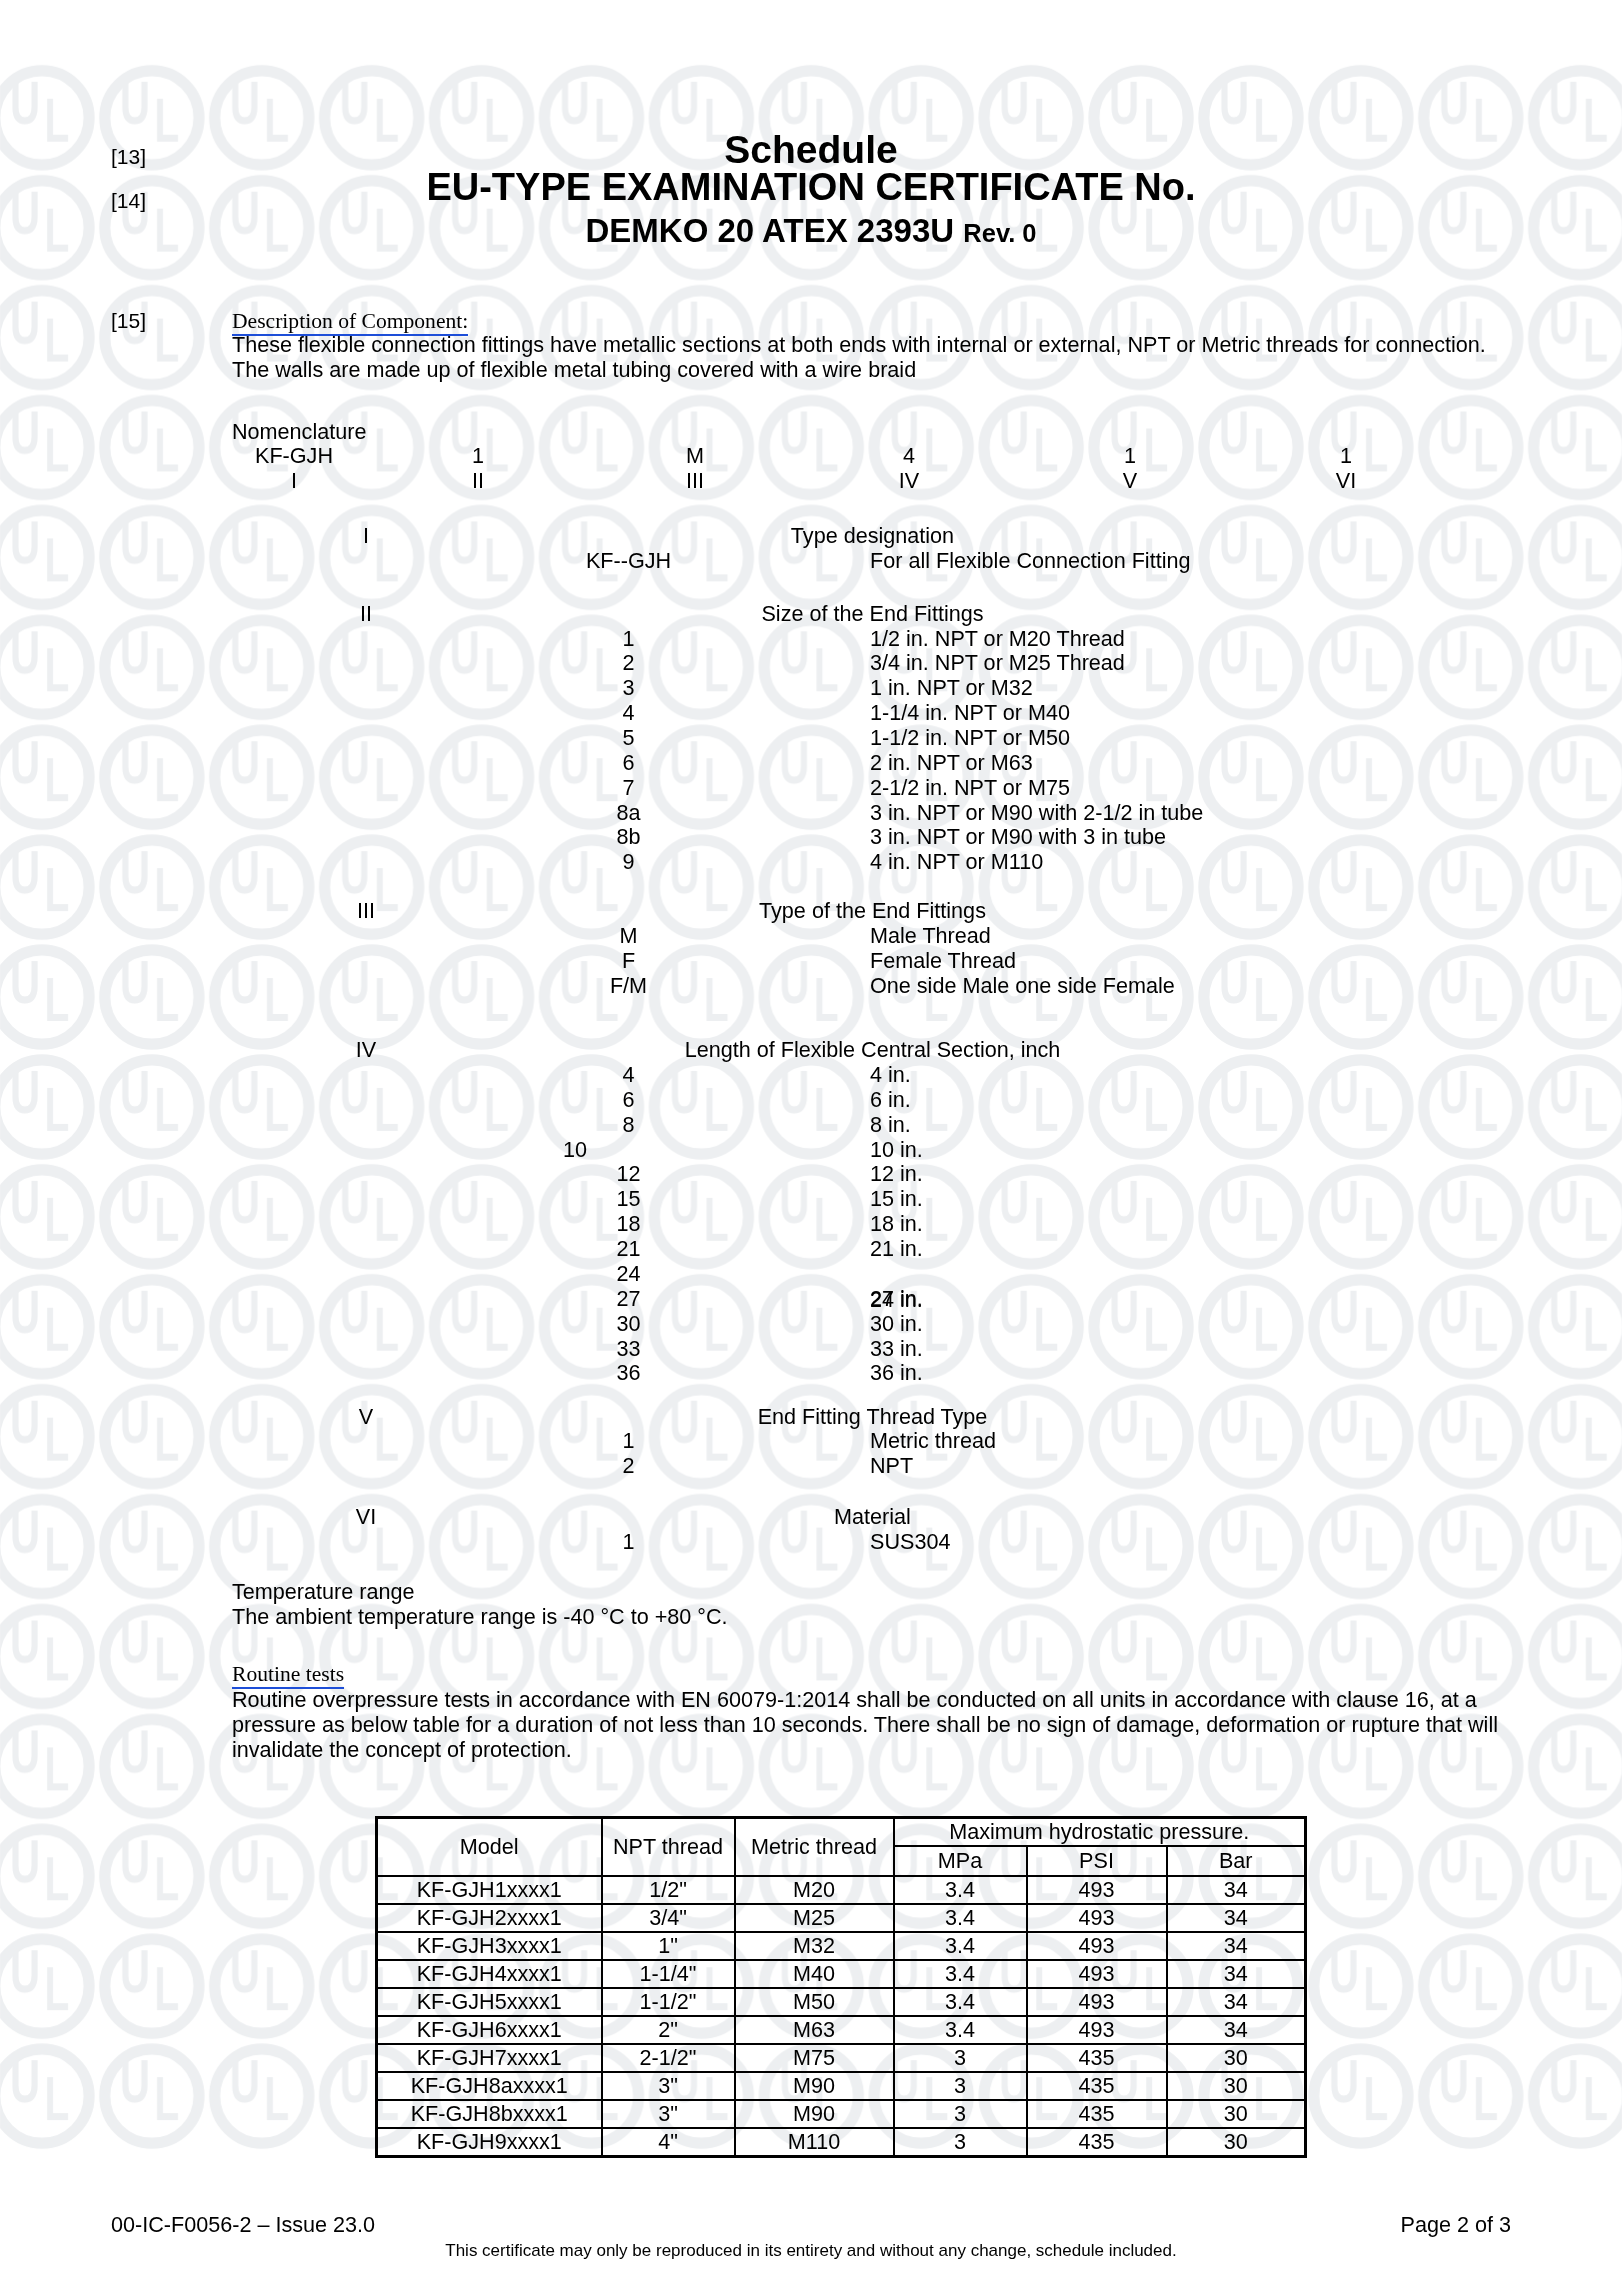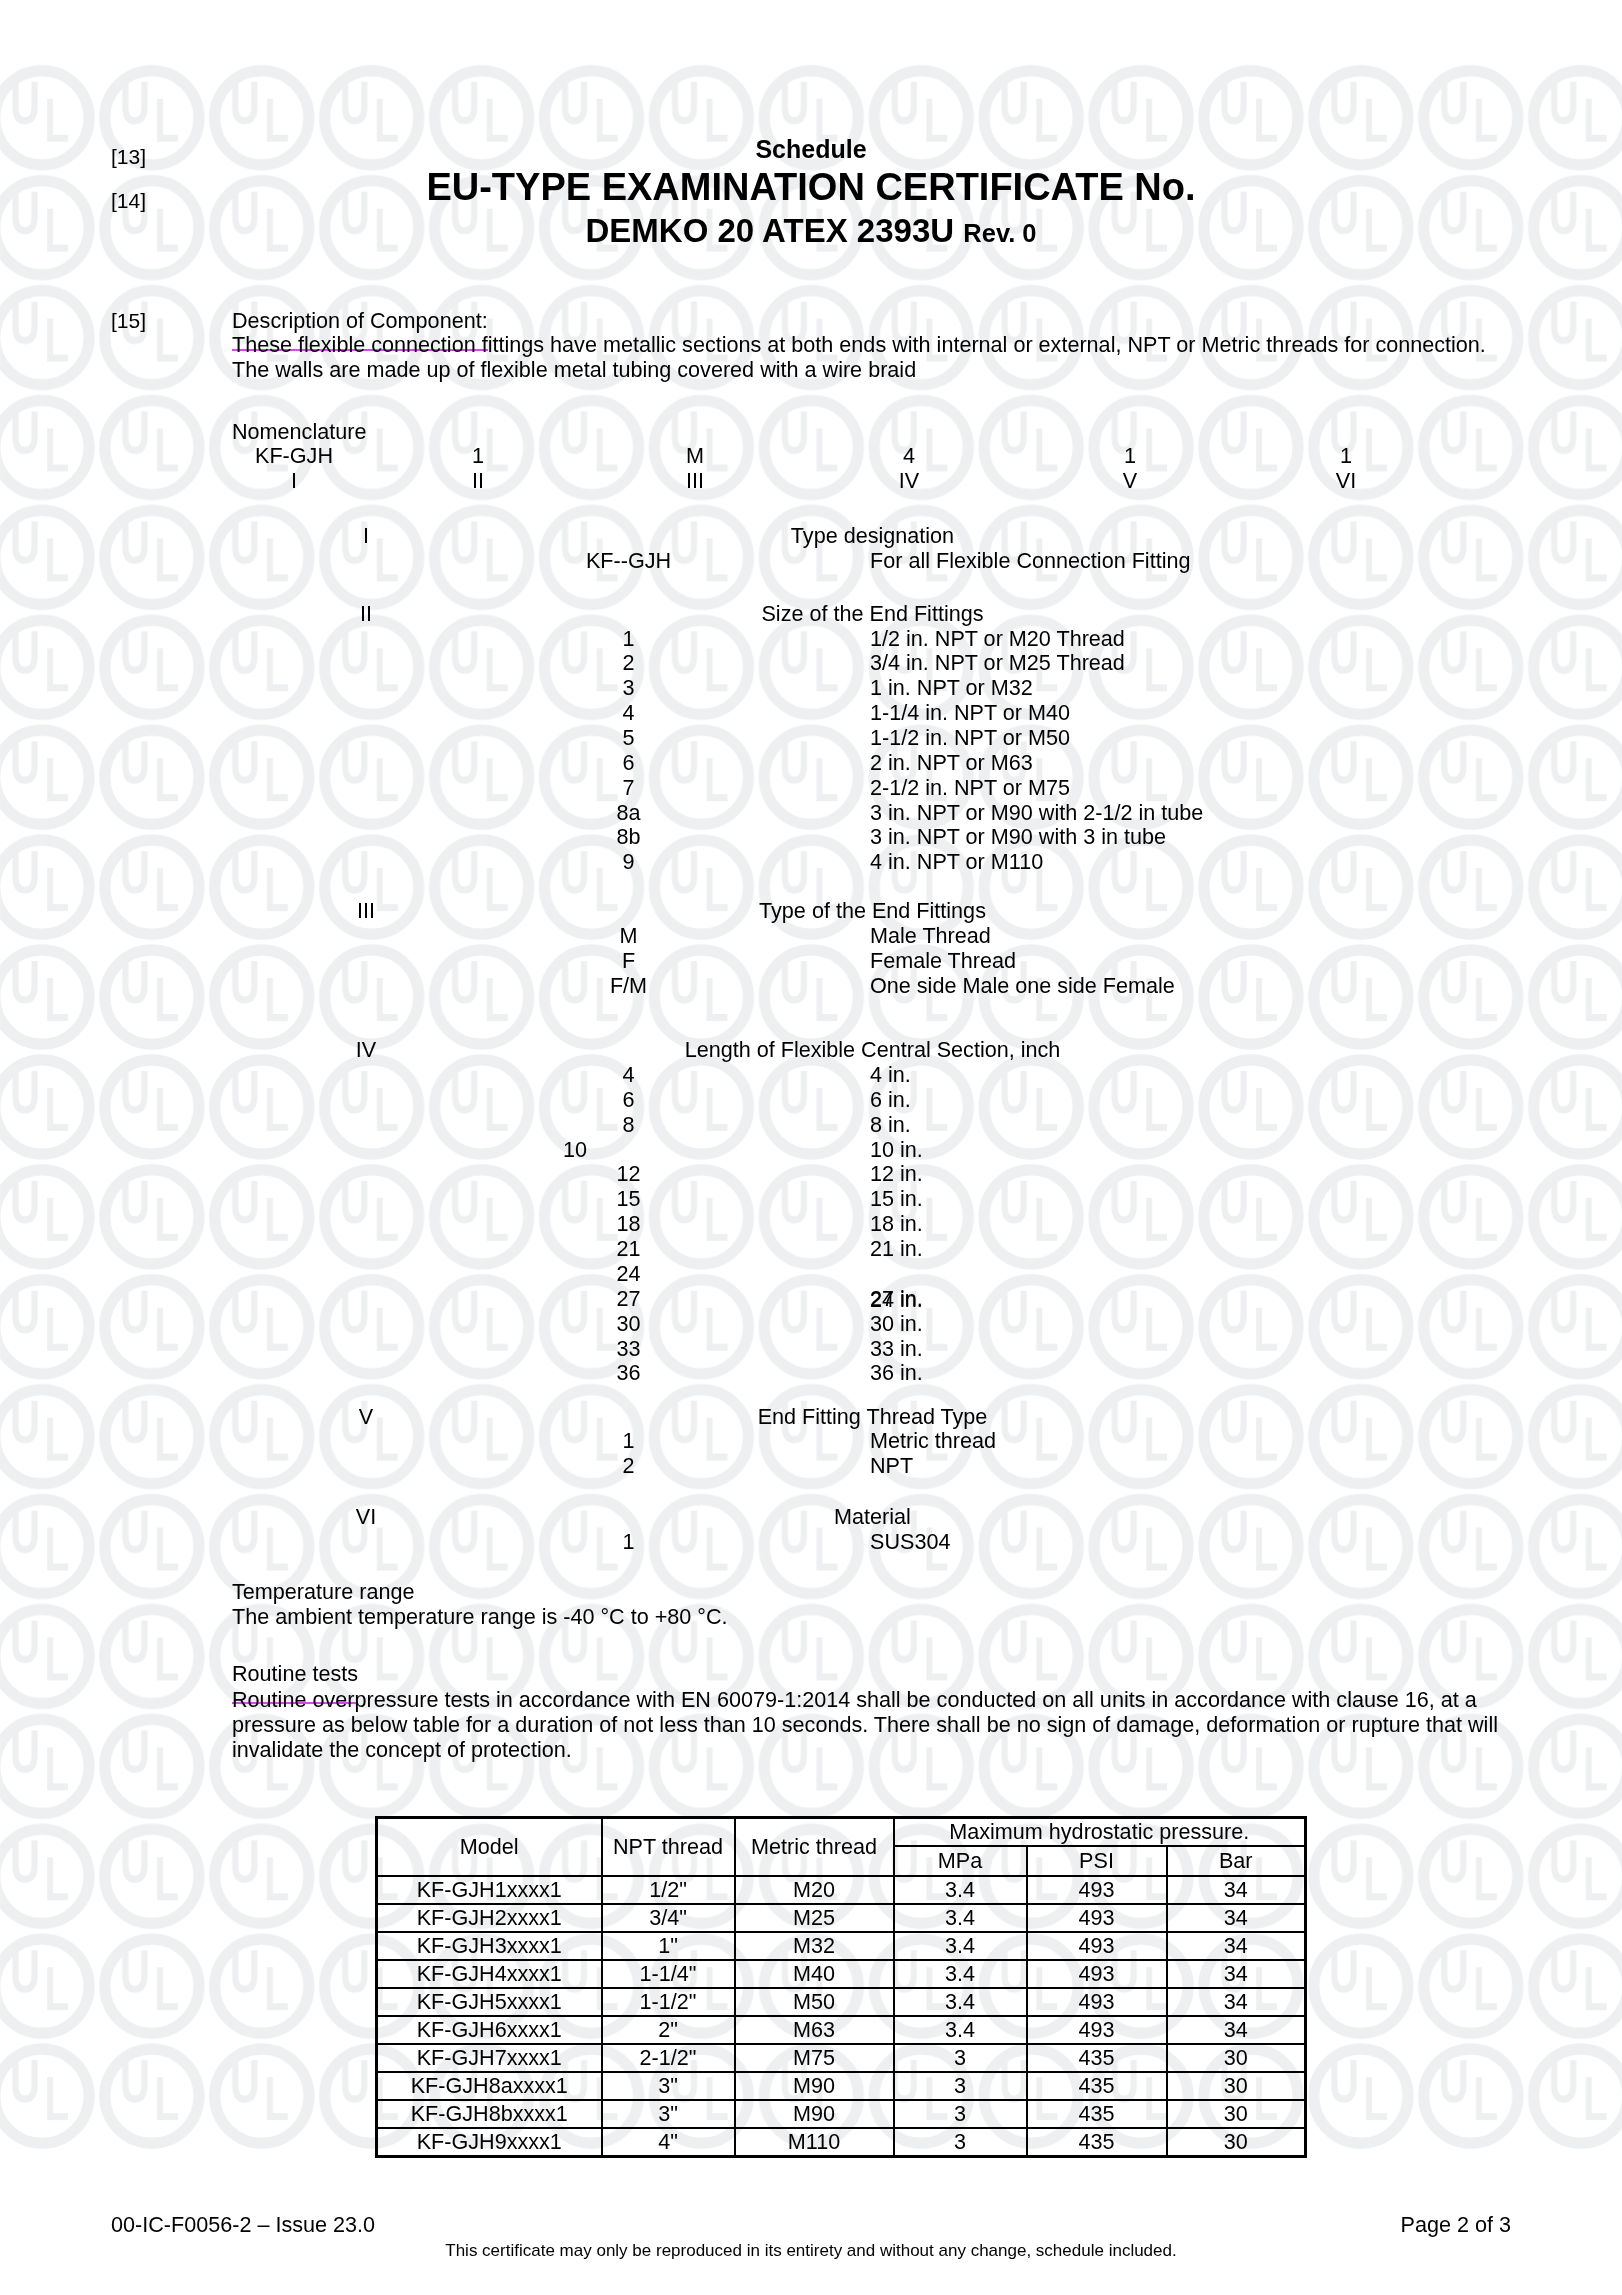--- a/index.html
+++ b/index.html
@@ -9,22 +9,22 @@
     height: 2295px;
     background: #ffffff;
     overflow: hidden;
     font-family: "Liberation Sans", sans-serif;
     color: #000;
   }
   .abs { position: absolute; }
   .t { font-size: 21.6px; line-height: 25px; white-space: nowrap; }
   .tag { font-size: 21px; }
   .center { text-align: center; }
-  .underline { border-bottom: 2px solid #d946ef; padding-bottom: 16px; }
-  #h1 { left: 0; top: 131px; width: 1622px; font-size: 25px; line-height: 37px; font-weight: bold; text-align: center; }
+  .underline { border-bottom: 2px solid #1d4ed8; padding-bottom: 1px; font-family: Liberation Serif, serif; }
+  #h1 { left: 0; top: 131px; width: 1622px; font-size: 39px; line-height: 37px; font-weight: bold; text-align: center; }
   #h2 { left: 0; top: 166px; width: 1622px; font-size: 38px; line-height: 43px; font-weight: bold; text-align: center; }
   #h3 { left: 0; top: 212px; width: 1622px; font-size: 33px; line-height: 38px; font-weight: bold; text-align: center; }
   #h3 .rev { font-size: 25.5px; margin-left: 9.2px; }
   table#ptable {
     border-collapse: collapse;
     border: 3.3px solid #000;
     font-size: 21.6px;
     table-layout: fixed;
   }
   #ptable th, #ptable td {

